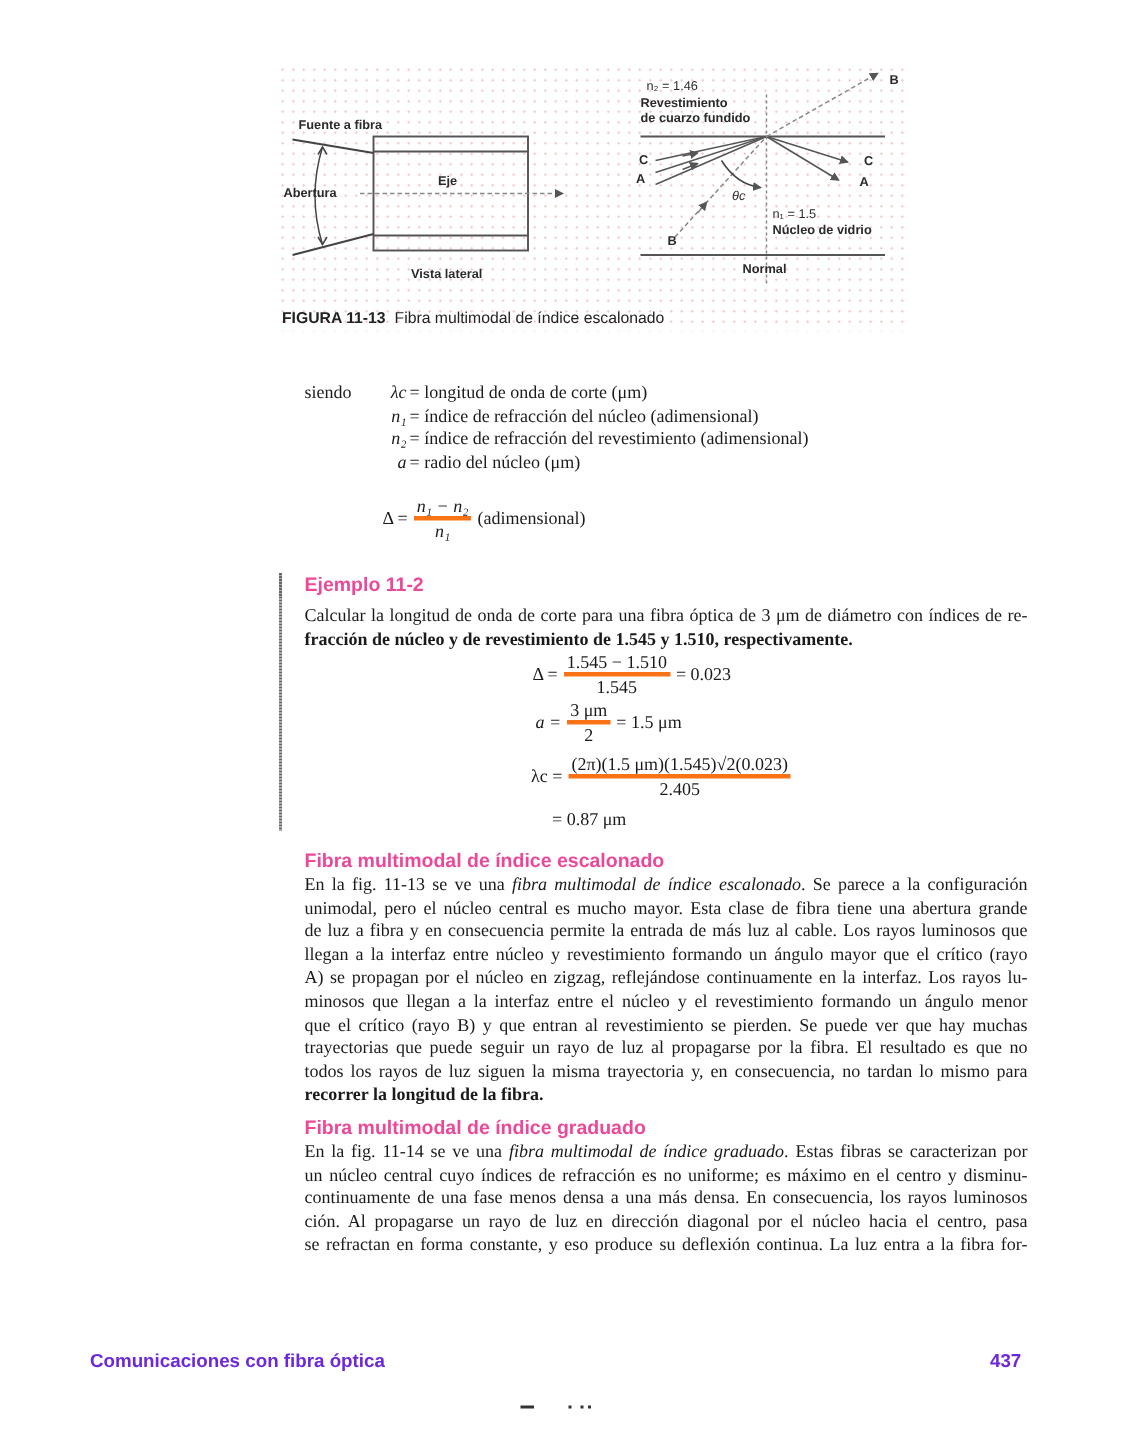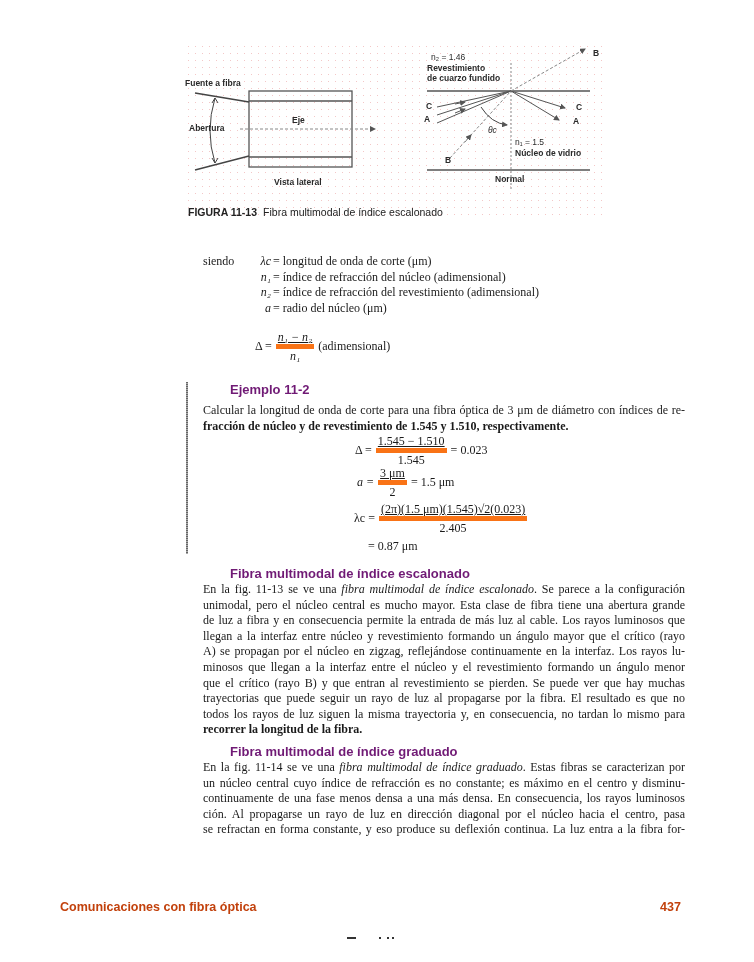--- a/index.html
+++ b/index.html
@@ -10,31 +10,31 @@
     background-color:#ffffff;
     background-image: radial-gradient(circle, #f3c7c7 0.7px, transparent 0.9px);
     background-size:7px 7px;
   }
   .fig-label { position:absolute; font-family:"Liberation Sans", sans-serif; font-size:8.5px; font-weight:bold; color:#2a2a2a; white-space:nowrap; line-height:1; }
   .caption { position:absolute; left:188px; top:206px; font-family:"Liberation Sans", sans-serif; font-size:10.5px; color:#222; white-space:nowrap; }
   .caption b { font-weight:bold; margin-right:6px; }
   .body-text { position:absolute; left:203px; width:482px; font-size:12px; line-height:15.6px; text-align:justify; }
   .body-text .line { display:block; white-space:nowrap; text-align-last:justify; }
   .body-text .line.last { text-align-last:left;font-weight:bold; }
-  .heading { position:absolute; left:203px; font-family:"Liberation Sans", sans-serif; font-weight:bold; font-size:13px; color:#701a75; white-space:nowrap;margin-left:27px; }
+  .heading { position:absolute; left:203px; font-family:"Liberation Sans", sans-serif; font-weight:bold; font-size:13px; color:#ec4899; white-space:nowrap; }
   .defs { position:absolute; left:203px; top:254px; font-size:12px; line-height:15.5px; }
   .defs .row { display:flex; white-space:nowrap; }
   .defs .lead { width:50px; }
   .defs .sym { width:18px; text-align:right; font-style:italic; padding-right:2px; }
   .frac { display:inline-flex; flex-direction:column; align-items:center; vertical-align:middle; margin:0 4px; }
-  .frac .num { border-bottom:5px solid #f97316; padding:0 2px; line-height:14px;text-decoration:underline; }
+  .frac .num { border-bottom:3px solid #f97316; padding:0 2px; line-height:14px; }
   .frac .den { line-height:14px; padding:0 2px; }
   .eq-row { position:absolute; font-size:12px; white-space:nowrap; display:flex; align-items:center; }
   .example-bar { position:absolute; left:186px; top:382px; width:2px; height:172px; background:repeating-linear-gradient(#666 0 1px, #aaa 1px 2px); }
-  .footer { position:absolute; top:900px; font-family:"Liberation Sans", sans-serif; font-weight:bold; font-size:12.5px; color:#c2410c; }
+  .footer { position:absolute; top:900px; font-family:"Liberation Sans", sans-serif; font-weight:bold; font-size:12.5px; color:#6d28d9; }
   .cut { position:absolute; top:937px; height:2px; background:#333; }
 </style>
 </head>
 <body>
 
 <div class="figure-area">
   <svg class="abs" style="left:0;top:0" width="420" height="178">
     <defs>
       <marker id="arr" markerWidth="6" markerHeight="6" refX="5" refY="3" orient="auto">
         <path d="M0,0 L6,3 L0,6 z" fill="#555"></path>
@@ -68,21 +68,21 @@
     <line x1="326" y1="48" x2="380" y2="65" stroke="#555" stroke-width="1" marker-end="url(#arr)"></line>
     <line x1="326" y1="48" x2="374" y2="77" stroke="#555" stroke-width="1" marker-end="url(#arr)"></line>
 
     <line x1="265" y1="115" x2="326" y2="48" stroke="#888" stroke-width="1" stroke-dasharray="3,2"></line>
     <line x1="326" y1="48" x2="400" y2="6" stroke="#888" stroke-width="1" stroke-dasharray="3,2" marker-end="url(#arr)"></line>
     <line x1="280" y1="99" x2="286" y2="92" stroke="#888" stroke-width="1" marker-end="url(#arr)"></line>
 
     <path d="M296,64 Q306,80 322,82" fill="none" stroke="#444" stroke-width="1" marker-end="url(#arr)"></path>
   </svg>
 
-  <span class="fig-label" style="left:0;top:36px">Fuente a fibra</span>
+  <span class="fig-label" style="left:14px;top:36px">Fuente a fibra</span>
   <span class="fig-label" style="left:4px;top:81px">Abertura</span>
   <span class="fig-label" style="left:107px;top:73px">Eje</span>
   <span class="fig-label" style="left:89px;top:135px">Vista lateral</span>
 
   <span class="fig-label" style="left:246px;top:10px;font-weight:normal">n₂ = 1.46</span>
   <span class="fig-label" style="left:242px;top:21px">Revestimiento</span>
   <span class="fig-label" style="left:242px;top:31px">de cuarzo fundido</span>
   <span class="fig-label" style="left:330px;top:95px;font-weight:normal">n₁ = 1.5</span>
   <span class="fig-label" style="left:330px;top:106px">Núcleo de vidrio</span>
   <span class="fig-label" style="left:310px;top:132px">Normal</span>
@@ -176,21 +176,21 @@
   <span class="line">minosos que llegan a la interfaz entre el núcleo y el revestimiento formando un ángulo menor</span>
   <span class="line">que el crítico (rayo B) y que entran al revestimiento se pierden. Se puede ver que hay muchas</span>
   <span class="line">trayectorias que puede seguir un rayo de luz al propagarse por la fibra. El resultado es que no</span>
   <span class="line">todos los rayos de luz siguen la misma trayectoria y, en consecuencia, no tardan lo mismo para</span>
   <span class="line last">recorrer la longitud de la fibra.</span>
 </div>
 
 <div class="heading" style="top:744px">Fibra multimodal de índice graduado</div>
 <div class="body-text" style="top:760px">
   <span class="line"><span>En la fig. 11-14 se ve una </span><i>fibra multimodal de índice graduado</i><span>. Estas fibras se caracterizan por</span></span>
-  <span class="line">un núcleo central cuyo índice de refracción es no constante; es máximo en el centro y disminu-</span>
+  <span class="line">un núcleo central cuyo índices de refracción es no uniforme; es máximo en el centro y disminu-</span>
   <span class="line">continuamente de una fase menos densa a una más densa. En consecuencia, los rayos luminosos</span>
   <span class="line">ción. Al propagarse un rayo de luz en dirección diagonal por el núcleo hacia el centro, pasa</span>
   <span class="line">se refractan en forma constante, y eso produce su deflexión continua. La luz entra a la fibra for-</span>
 </div>
 
 <div class="footer" style="left:60px">Comunicaciones con fibra óptica</div>
 <div class="footer" style="left:660px">437</div>
 
 <div class="cut" style="left:347px;width:9px"></div>
 <div class="cut" style="left:379px;width:2px"></div>

